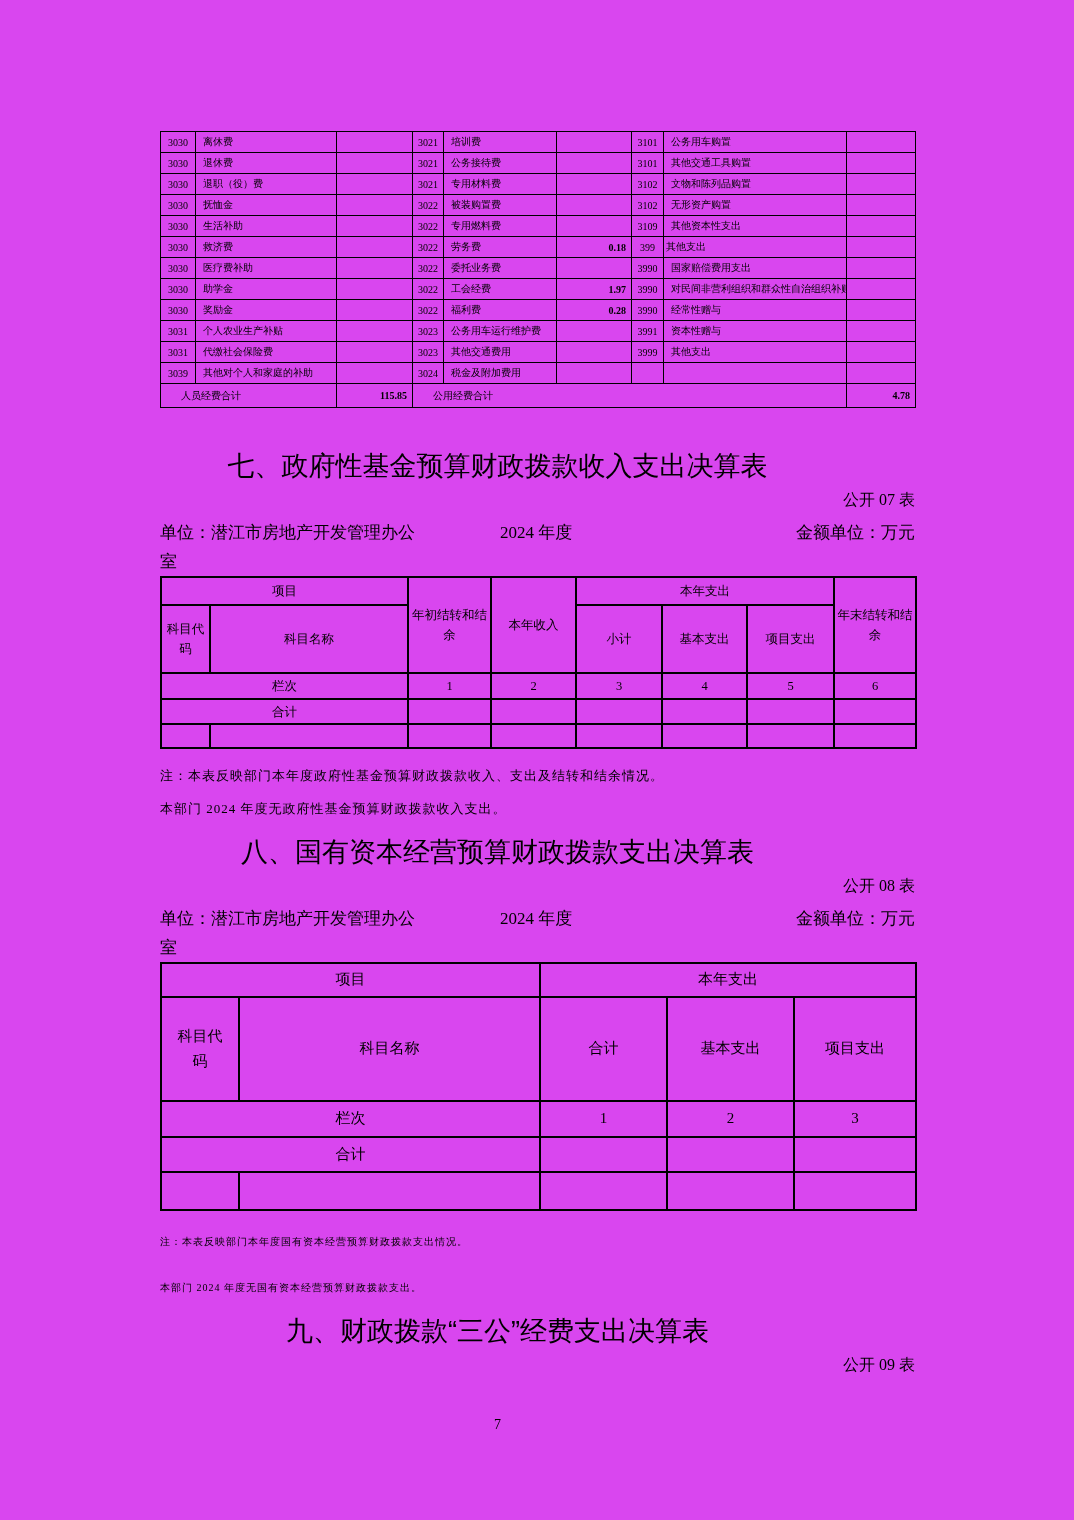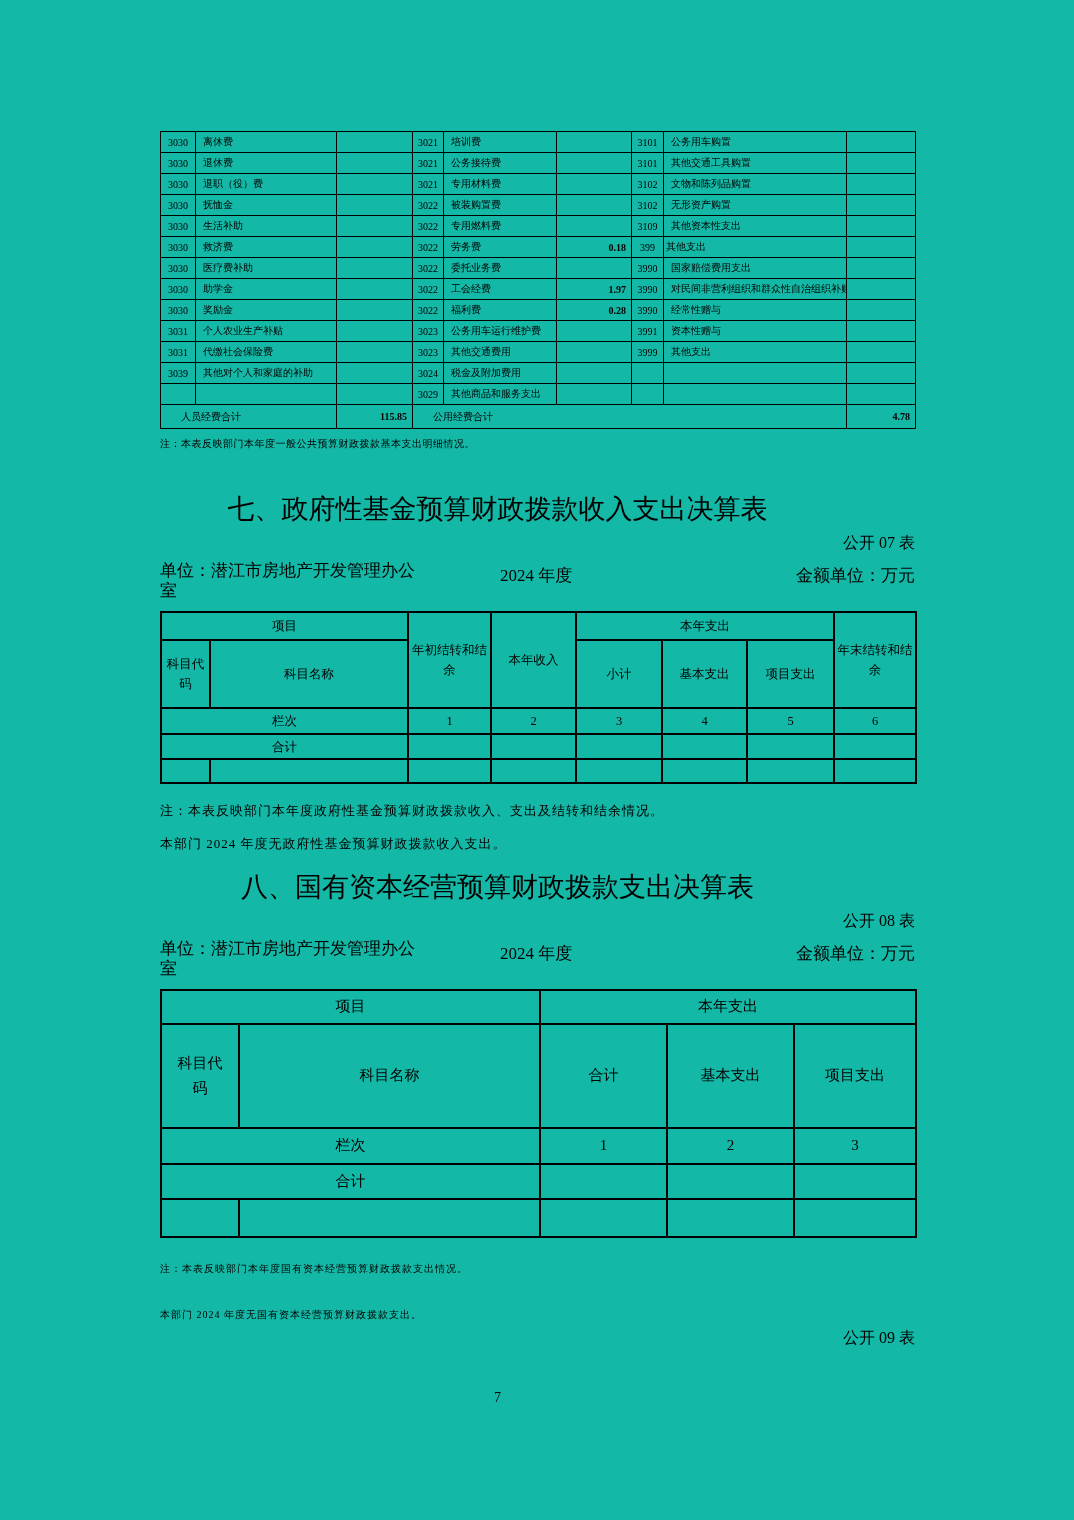--- a/index.html
+++ b/index.html
@@ -1,17 +1,17 @@
 <!DOCTYPE html>
 <html><head>
 <meta charset="utf-8">
 <style>
   html,body { margin:0; padding:0; background:#e8e8e8; }
   .page {
-    width:1074px; height:1520px; background:#14b8a6; position:relative;
+    width:1074px; height:1520px; background:#d946ef; position:relative;
     font-family:"Liberation Serif","DejaVu Serif",serif; color:#000;
     overflow:hidden; margin:0 auto;
   }
   .content { padding:131px 0 0 160px; width:755px; }
 
   
   table { border-collapse:collapse; table-layout:fixed; }
   .t-basic { width:755px; font-size:10px; }
   .t-basic td { border:1px solid #000; height:20px; padding:0 2px; overflow:hidden; white-space:nowrap; }
   .t-basic td.cc { text-align:center; padding:0; }
@@ -26,21 +26,21 @@
   
   .sec-title {
     font-family:"Liberation Sans","DejaVu Sans",sans-serif; font-weight:normal;
     font-size:27px; text-align:center; padding-right:80px; margin:0;
   }
   .title7 { margin-top:40px; }
   .title8 { margin-top:16px; }
   .title9 { margin-top:18px; }
   .table-code { font-size:16px; text-align:right; margin-top:6px; height:22px; }
   .unit-row { display:flex; align-items:flex-start; font-size:17px; margin-top:6px; min-height:50px; }
-  .unit-cell { width:270px; line-height:20px; }
+  .unit-cell { width:270px; line-height:29px; }
   .year-cell { margin-left:70px; line-height:29px; }
   .amount-cell2 { margin-left:auto; line-height:29px; }
 
   
   .t7 { width:755px; font-size:12.5px; margin-top:0; }
   .t7 td { border:2px solid #000; text-align:center; padding:1px 2px; line-height:1.6; }
   .t7 tr.h1 td { height:24px; }
   .t7 tr.h2 td { height:64px; }
   .t7 tr.lanci td { height:22px; }
   .t7 tr.sum td { height:21px; }
@@ -206,42 +206,30 @@
             <td class="cc">3039</td>
             <td class="cn">其他对个人和家庭的补助</td>
             <td class="cv"></td>
             <td class="cc">3024</td>
             <td class="cn">税金及附加费用</td>
             <td class="cv"></td>
             <td class="cc"></td>
             <td class="cn"></td>
             <td class="cv"></td>
           </tr>
-          <tr>
-            <td class="cc"></td>
-            <td class="cn"></td>
-            <td class="cv"></td>
-            <td class="cc">3029</td>
-            <td class="cn">其他商品和服务支出</td>
-            <td class="cv"></td>
-            <td class="cc"></td>
-            <td class="cn"></td>
-            <td class="cv"></td>
-          </tr>
         </tbody>
       <tbody>
         <tr class="total-row">
           <td colspan="2" class="c-total">人员经费合计</td>
           <td class="cv">115.85</td>
           <td colspan="5" class="c-total">公用经费合计</td>
           <td class="cv">4.78</td>
         </tr>
       </tbody>
     </table>
-    <div class="note-basic">注：本表反映部门本年度一般公共预算财政拨款基本支出明细情况。</div>
 
     <h2 class="sec-title title7">七、政府性基金预算财政拨款收入支出决算表</h2>
     <div class="table-code">公开 07 表</div>
     <div class="unit-row">
       <div class="unit-cell">单位：潜江市房地产开发管理办公室</div>
       <div class="year-cell">2024 年度</div>
       <div class="amount-cell2">金额单位：万元</div>
     </div>
 
     <table class="t7">
@@ -348,17 +336,18 @@
           <td></td>
           <td></td>
           <td></td>
           <td></td>
         </tr>
       </tbody>
     </table>
     <div class="note-8">注：本表反映部门本年度国有资本经营预算财政拨款支出情况。</div>
     <div class="note-8 note-8b">本部门 2024 年度无国有资本经营预算财政拨款支出。</div>
 
+    <h2 class="sec-title title9">九、财政拨款“三公”经费支出决算表</h2>
     <div class="table-code">公开 09 表</div>
 
     <div class="page-num">7</div>
   </div>
 </div>
 
 </body></html>

